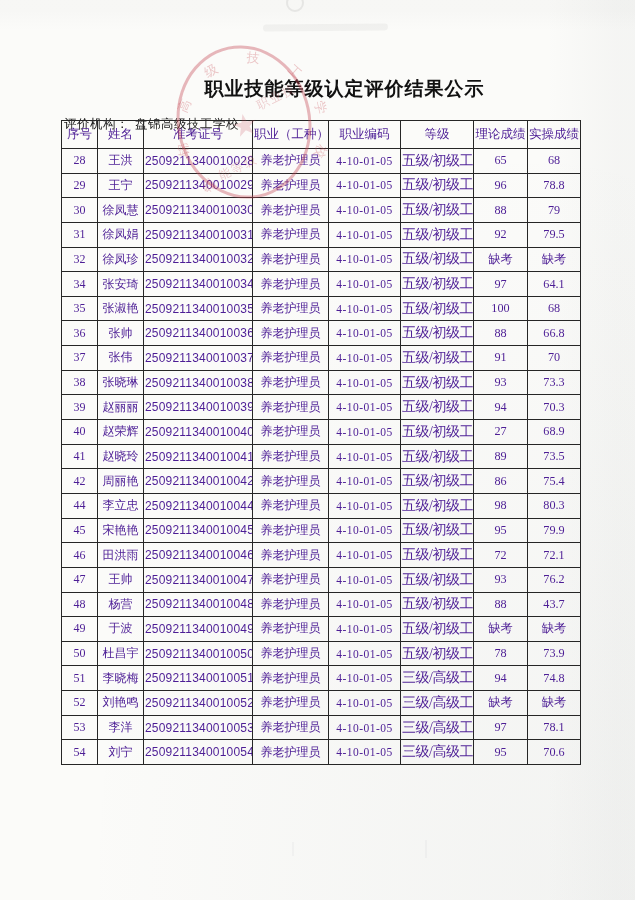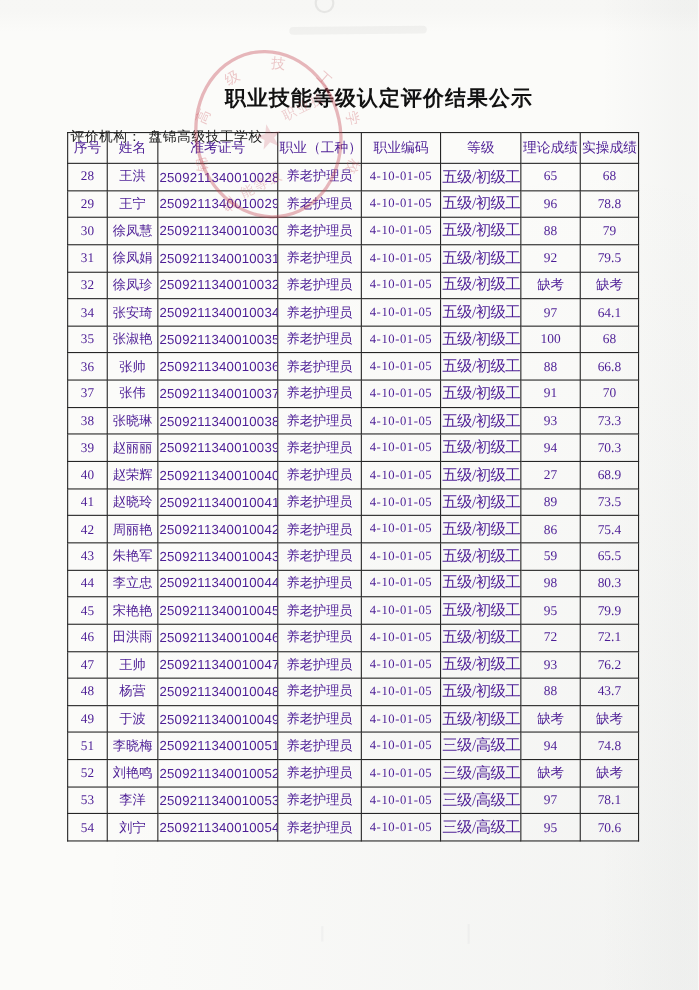--- a/index.html
+++ b/index.html
@@ -257,30 +257,20 @@
         <td class="col0">42</td>
         <td class="col1">周丽艳</td>
         <td class="col2">2509211340010042</td>
         <td class="col3">养老护理员</td>
         <td class="col4">4-10-01-05</td>
         <td class="col5">五级/初级工</td>
         <td class="col6">86</td>
         <td class="col7">75.4</td>
       </tr>
       <tr>
-        <td class="col0">43</td>
-        <td class="col1">朱艳军</td>
-        <td class="col2">2509211340010043</td>
-        <td class="col3">养老护理员</td>
-        <td class="col4">4-10-01-05</td>
-        <td class="col5">五级/初级工</td>
-        <td class="col6">59</td>
-        <td class="col7">65.5</td>
-      </tr>
-      <tr>
         <td class="col0">44</td>
         <td class="col1">李立忠</td>
         <td class="col2">2509211340010044</td>
         <td class="col3">养老护理员</td>
         <td class="col4">4-10-01-05</td>
         <td class="col5">五级/初级工</td>
         <td class="col6">98</td>
         <td class="col7">80.3</td>
       </tr>
       <tr>
@@ -325,20 +315,30 @@
       </tr>
       <tr>
         <td class="col0">49</td>
         <td class="col1">于波</td>
         <td class="col2">2509211340010049</td>
         <td class="col3">养老护理员</td>
         <td class="col4">4-10-01-05</td>
         <td class="col5">五级/初级工</td>
         <td class="col6">缺考</td>
         <td class="col7">缺考</td>
+      </tr>
+      <tr>
+        <td class="col0">50</td>
+        <td class="col1">杜昌宇</td>
+        <td class="col2">2509211340010050</td>
+        <td class="col3">养老护理员</td>
+        <td class="col4">4-10-01-05</td>
+        <td class="col5">五级/初级工</td>
+        <td class="col6">78</td>
+        <td class="col7">73.9</td>
       </tr>
       <tr>
         <td class="col0">51</td>
         <td class="col1">李晓梅</td>
         <td class="col2">2509211340010051</td>
         <td class="col3">养老护理员</td>
         <td class="col4">4-10-01-05</td>
         <td class="col5">三级/高级工</td>
         <td class="col6">94</td>
         <td class="col7">74.8</td>

